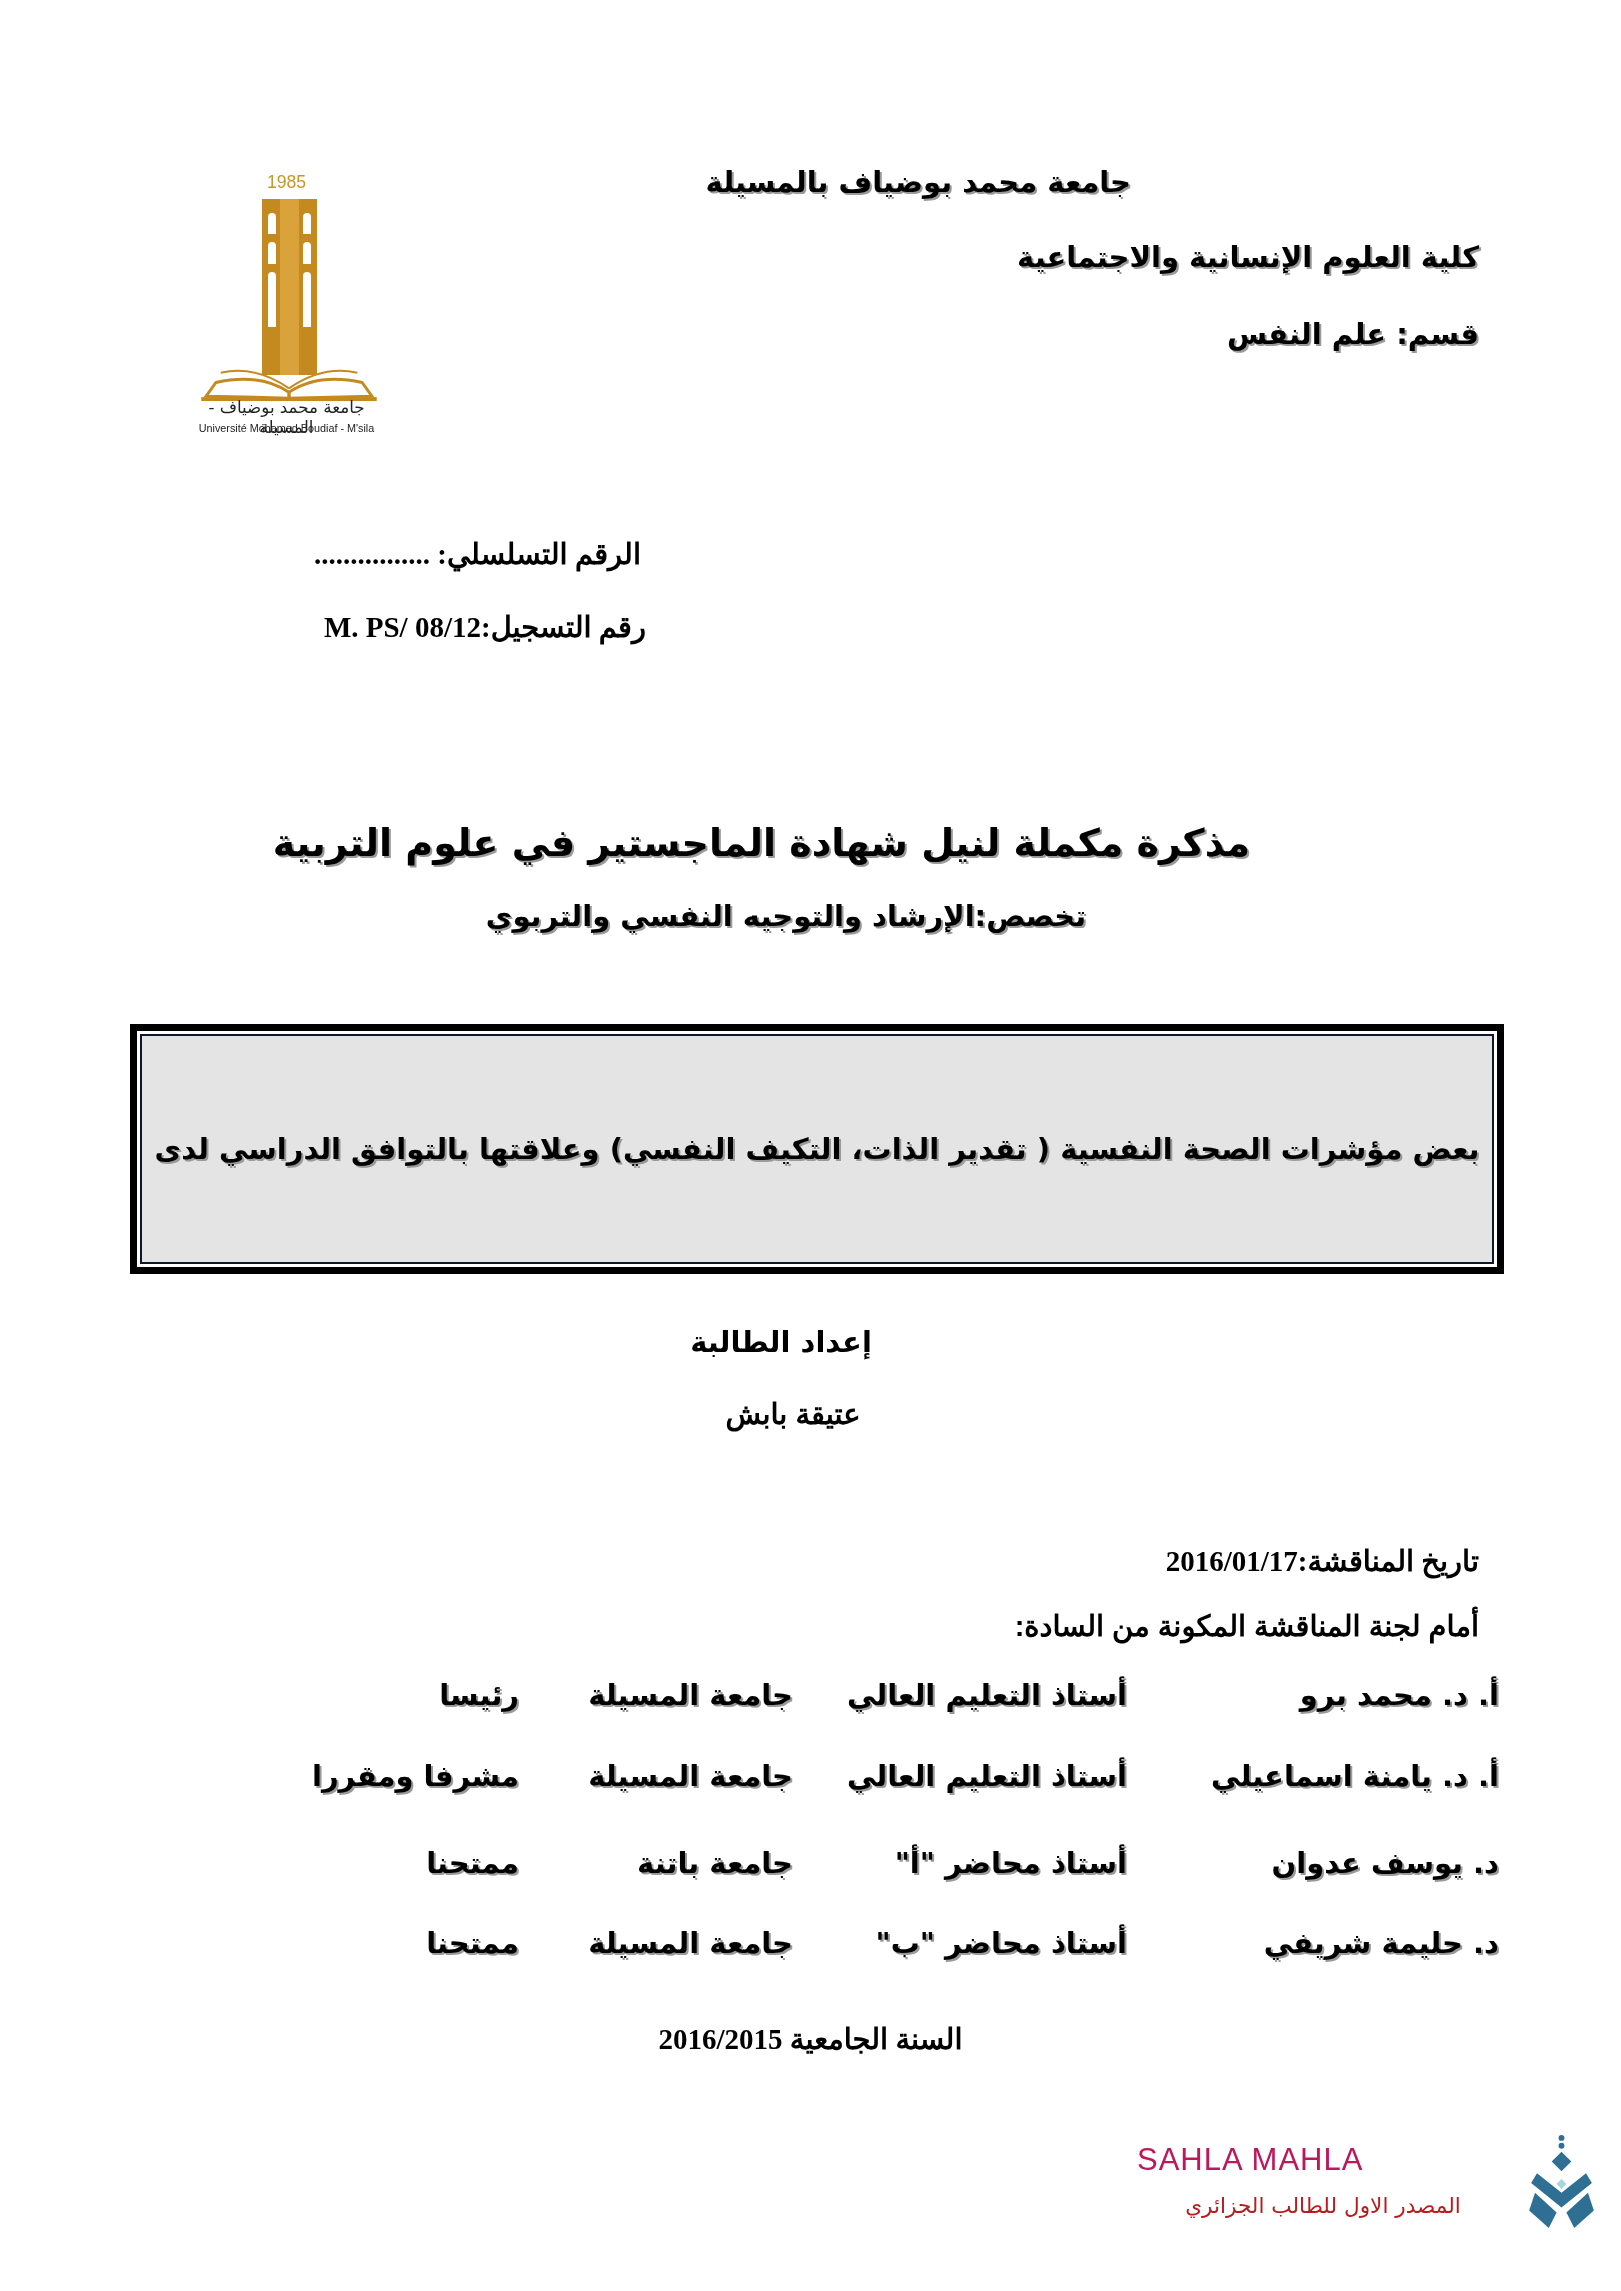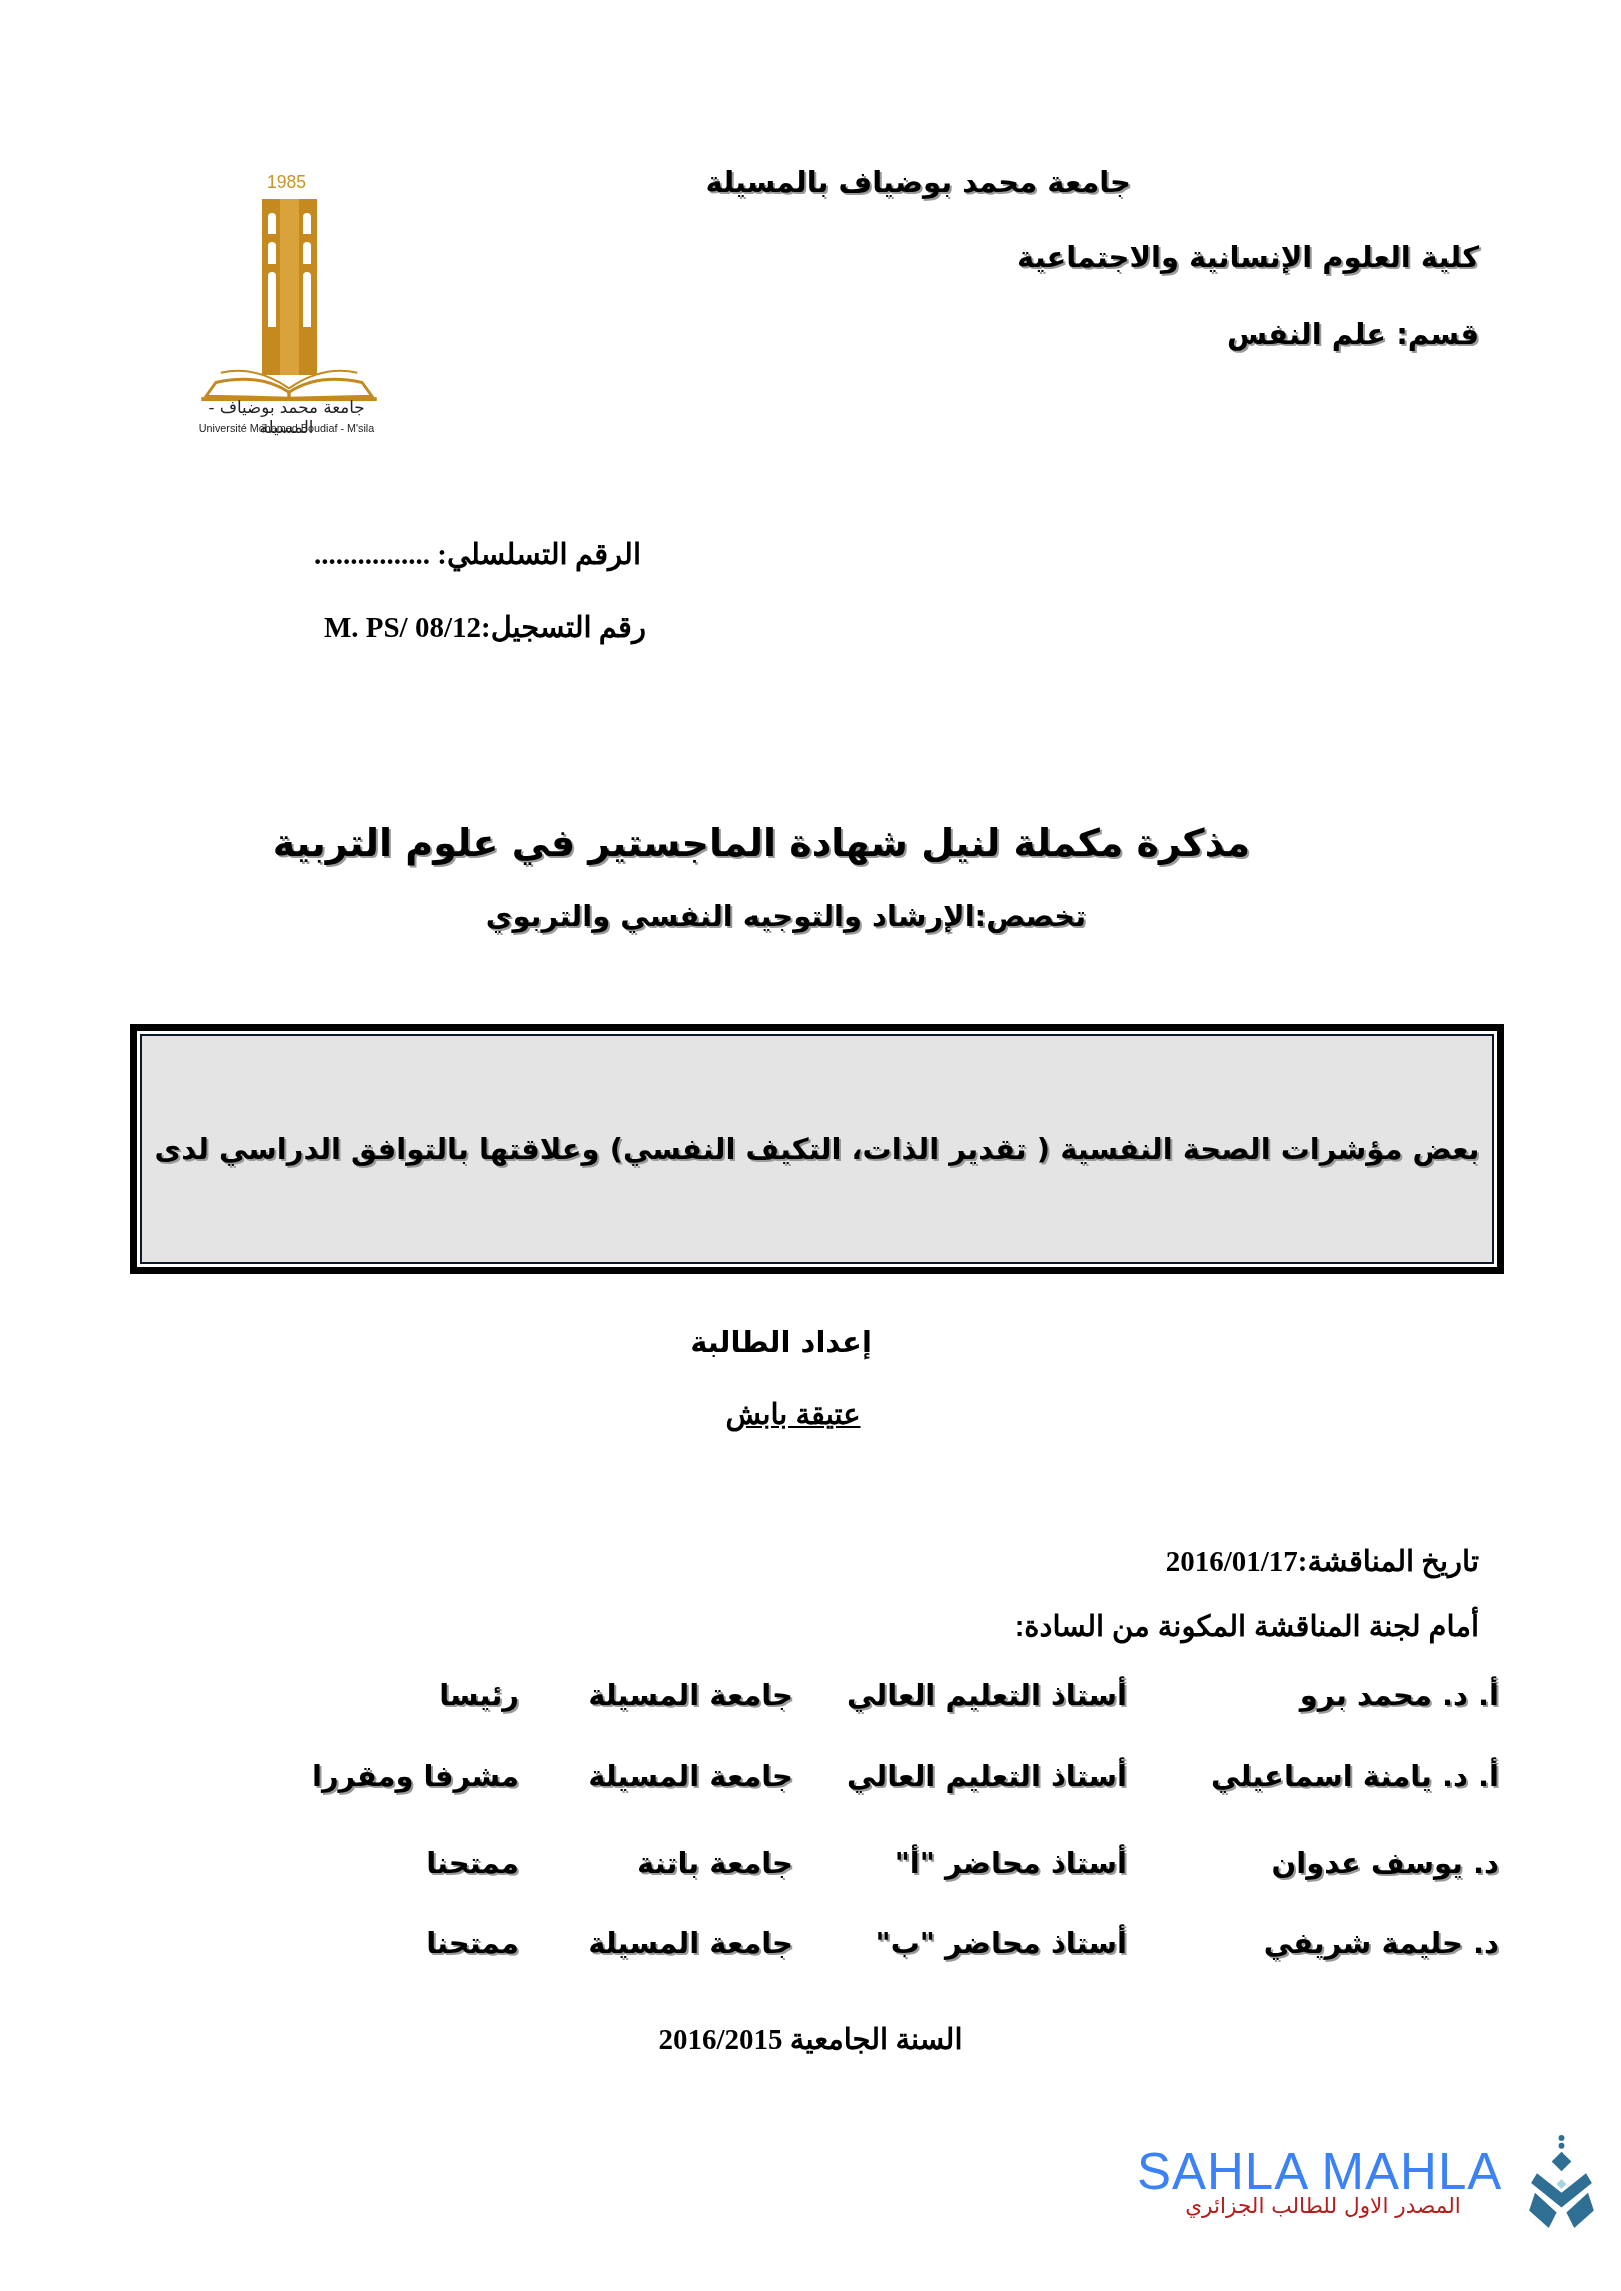--- a/index.html
+++ b/index.html
@@ -38,38 +38,38 @@
   .title-box {
     position: absolute; left: 130px; top: 1024px; width: 1374px; height: 250px;
     background: #000; box-sizing: border-box; padding: 6.9px;
   }
   .title-box .inner1 { width: 100%; height: 100%; background: #fff; box-sizing: border-box; padding: 2.9px; }
   .title-box .inner2 { width: 100%; height: 100%; background: #0f172a; box-sizing: border-box; padding: 2px; }
   .title-box .inner3 { width: 100%; height: 100%; background: #e4e4e4; display: flex; flex-direction: column; justify-content: space-around; padding: 9.8px 0; box-sizing: border-box; }
   .title-box .line { text-align: center; font-size: 29px; line-height: 1.2; }
 
   .prepared { top: 1325px; font-size: 29px; padding-right: 59px; box-sizing: border-box; }
-  .student  { top: 1397px; font-size: 29px; padding-right: 35px; box-sizing: border-box; font-family: "Liberation Sans", sans-serif; text-decoration: underline; }
+  .student  { top: 1397px; font-size: 29px; padding-right: 35px; box-sizing: border-box; font-family: "Liberation Sans", sans-serif; }
 
   .defense-date { position: absolute; right: 142px; top: 1544px; font-size: 29px; font-family: "Liberation Serif", serif; }
   .defense-date .d { direction: ltr; unicode-bidi: embed; }
   .committee-intro { position: absolute; right: 142px; top: 1609px; font-size: 29px; font-family: "Liberation Sans", sans-serif; }
 
   .member { position: absolute; height: 49px; width: 1274px; left: 225px; font-size: 29px; }
   .member span { position: absolute; top: 0; white-space: nowrap; direction: rtl; }
   .member .name  { right: 0; }
   .member .rank  { right: 372px; }
   .member .univ  { right: 706px; }
   .member .role  { right: 980px; }
 
   .year-line { top: 2022px; font-size: 29px; font-family: "Liberation Serif", serif; }
 
   
   .sahla { position: absolute; left: 1137px; top: 2142px; width: 470px; height: 108px; }
-  .sahla .en { position: absolute; left: 0; top: 0; font-family: "Liberation Sans", sans-serif; font-size: 51px; color: #3b82f6; letter-spacing: 1px; }
+  .sahla .en { position: absolute; left: 0; top: 0; font-family: "Liberation Sans", sans-serif; font-size: 31px; color: #be185d; letter-spacing: 1px; }
   .sahla .arsub { position: absolute; left: 0; top: 51px; width: 372px; text-align: center; font-size: 21.6px; color: #b91c1c; direction: rtl; }
   .sahla .emblem { position: absolute; left: 390px; top: -7.8px; width: 69px; height: 98px; }
 </style>
 </head>
 <body>
 
 <div class="logo">
   <div class="year">1985</div>
   <div class="tower">
     <div class="mid"></div>

